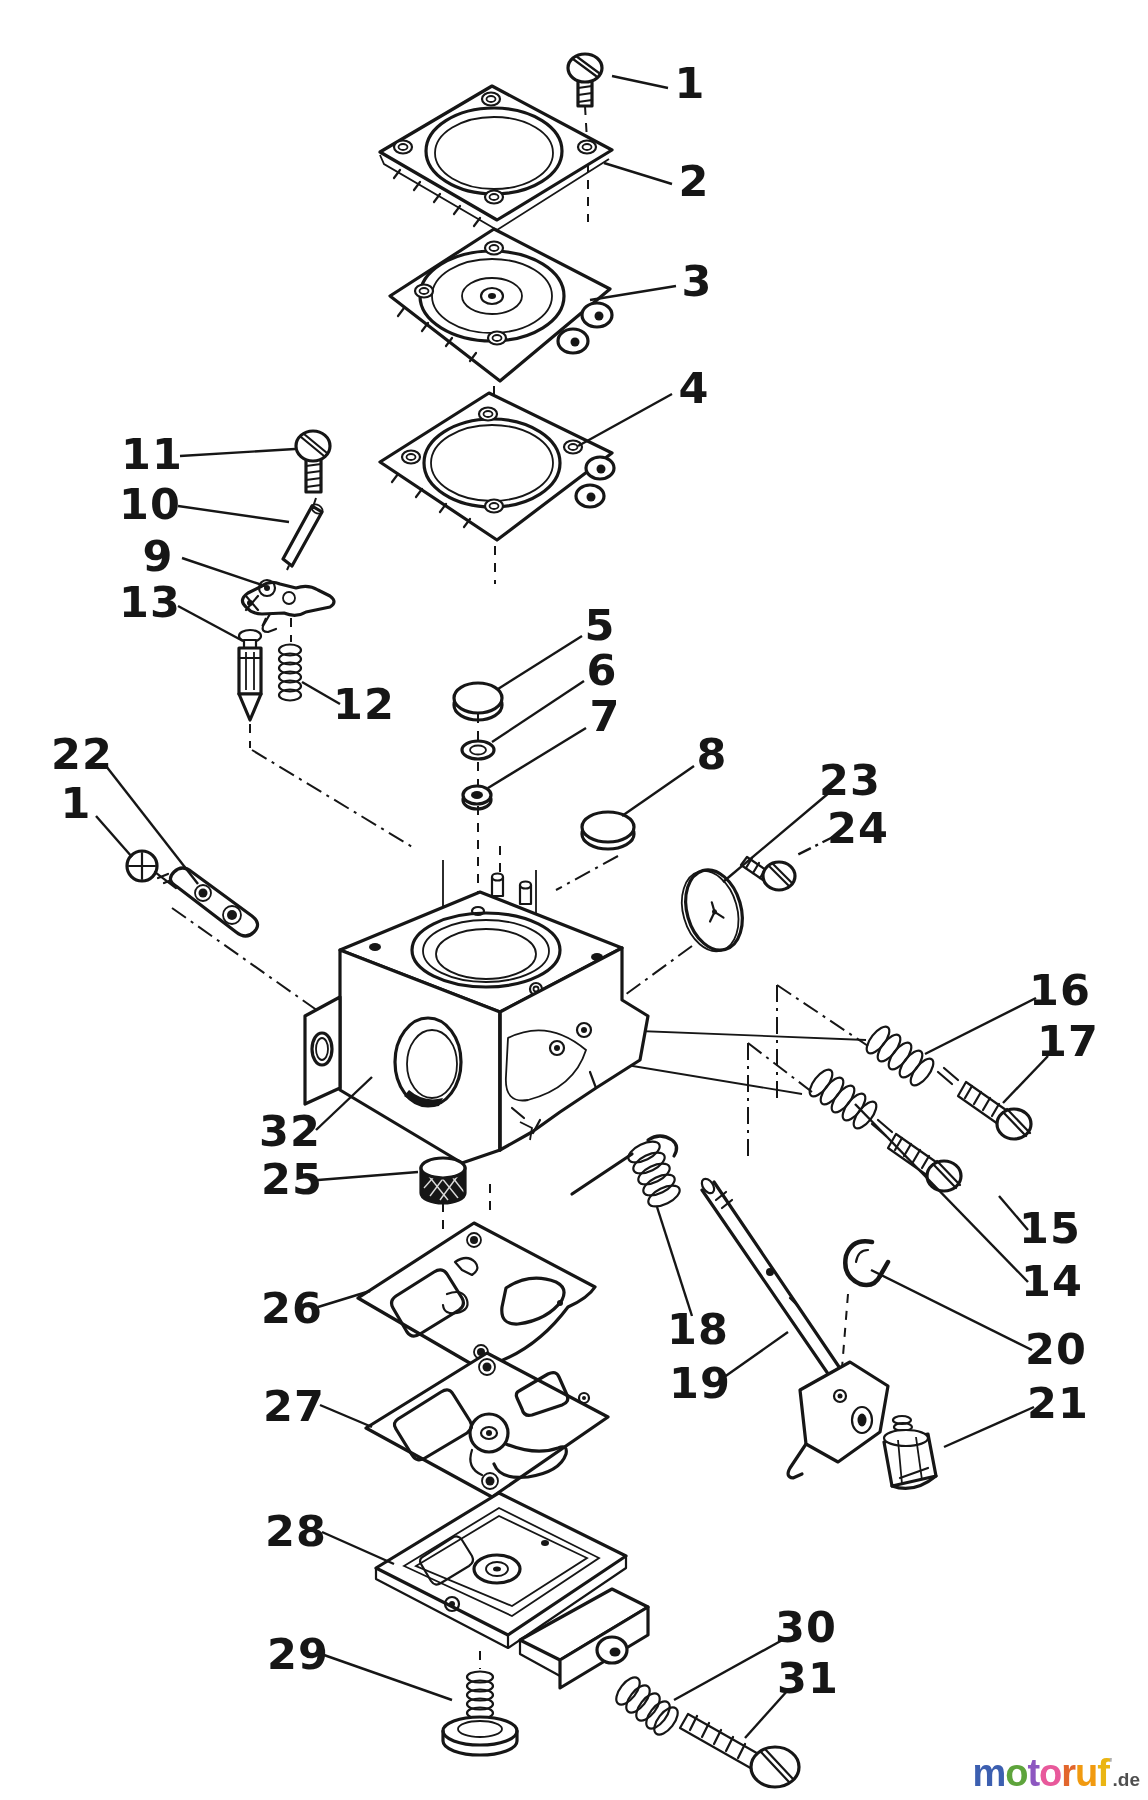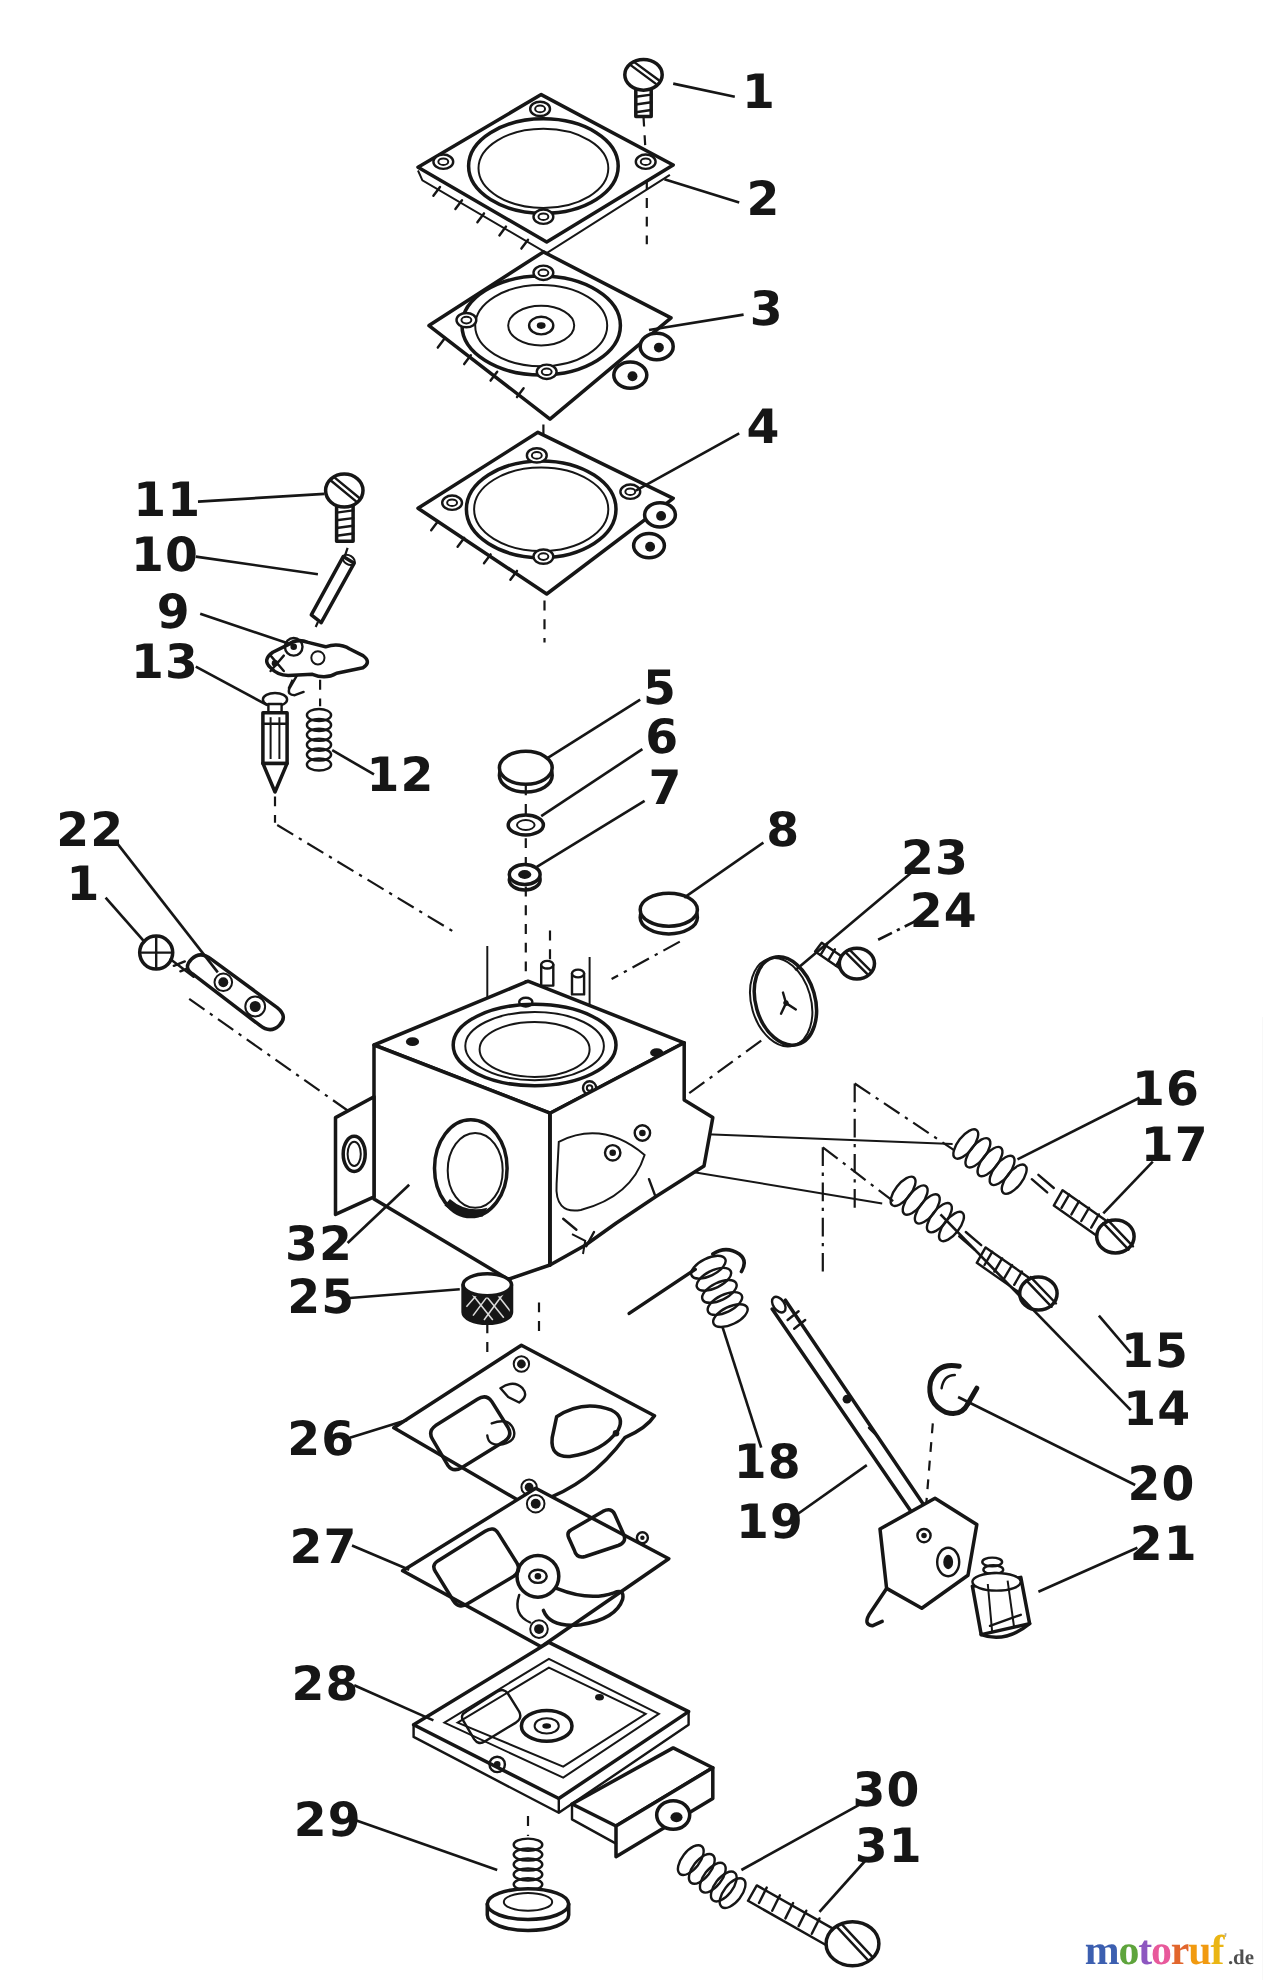--- a/index.html
+++ b/index.html
@@ -14,21 +14,21 @@
   .b {fill:#161616;stroke:none}
   .t {fill:none;stroke:#161616;stroke-width:1.8}
   .dash{fill:none;stroke:#161616;stroke-width:2;stroke-dasharray:9 8}
   .ddot{fill:none;stroke:#161616;stroke-width:2;stroke-dasharray:17 6 3 6}
   .mesh{stroke:#dcdcdc;stroke-width:1.4}
   .callout-num{font-family:"DejaVu Sans",sans-serif;font-weight:700;font-size:43px;fill:#161616;
                text-anchor:middle;dominant-baseline:middle;letter-spacing:1px}
   .leader{fill:none;stroke:#161616;stroke-width:2.4}
   .dashdot-leader{stroke-dasharray:14 5 3 5}
   
-  .watermark{position:absolute;right:8px;bottom:8px;font-family:Liberation Serif, serif;font-weight:700;
+  .watermark{position:absolute;right:8px;bottom:8px;font-family:Liberation Sans, sans-serif;font-weight:700;
              font-size:38px;letter-spacing:-1px;line-height:1;white-space:nowrap;user-select:none;}
   .watermark .tick{font-size:15px;vertical-align:18px;letter-spacing:0;}
   .watermark .suffix{font-size:19px;font-weight:700;letter-spacing:0;}
 </style>
 </head>
 <body>
 
 <div class="stage" style="background: rgb(255, 255, 255);">
 <svg width="1148" height="1800" viewBox="0 0 1148 1800">
 

